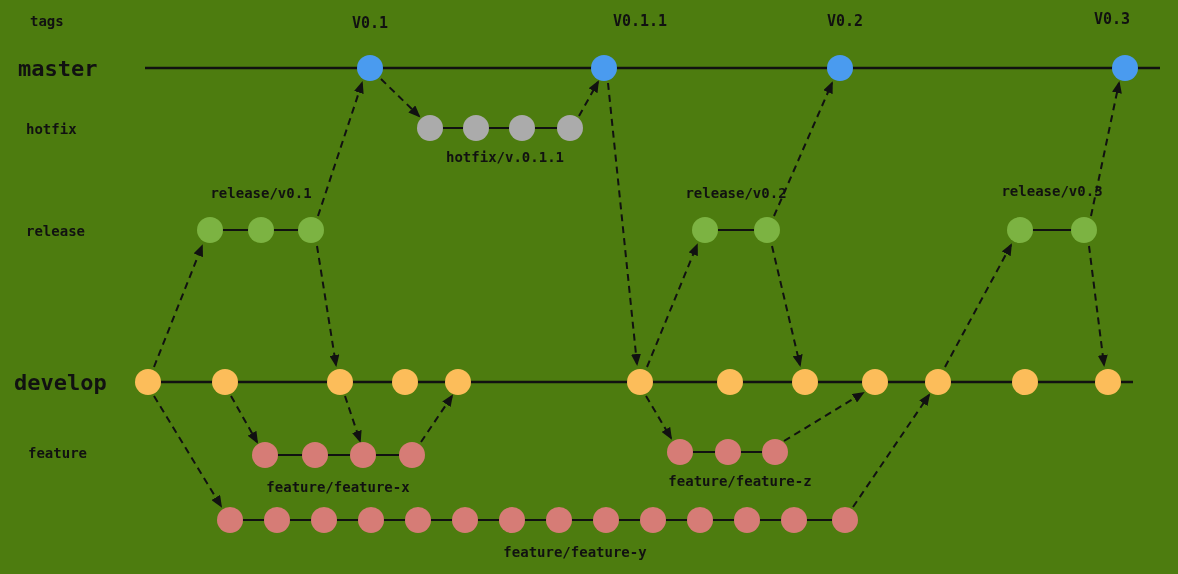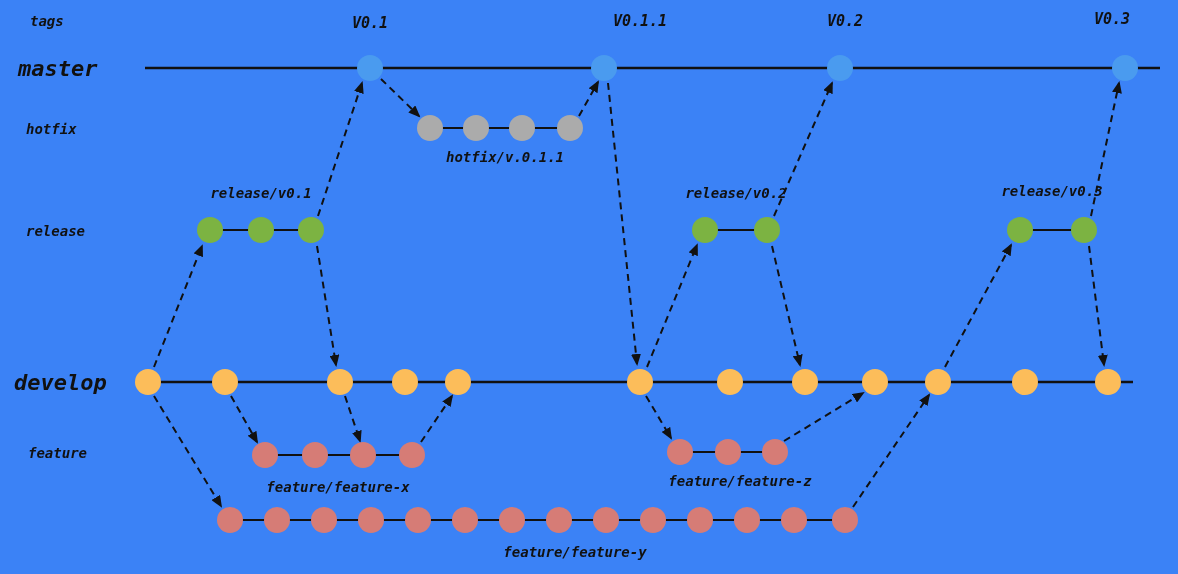--- a/index.html
+++ b/index.html
@@ -5,23 +5,22 @@
   html, body {
     margin: 0;
     padding: 0;
     background: #ffffff;
     font-family: "DejaVu Sans Mono", "Liberation Mono", monospace;
   }
   .canvas-wrap {
     position: relative;
     width: 1178px;
     height: 574px;
-    background: #3b82f6;
+    background: #4d7c0f;
     overflow: hidden;
-    font-style: italic;
   }
   svg { display: block; }
 </style>
 </head>
 <body>
 
 <div class="canvas-wrap">
   <svg id="gitflow-svg" width="1178" height="574" viewBox="0 0 1178 574" xmlns="http://www.w3.org/2000/svg">
     <defs>
       <marker id="arrowhead" markerUnits="userSpaceOnUse" markerWidth="12" markerHeight="10" refX="10" refY="5" orient="auto">

